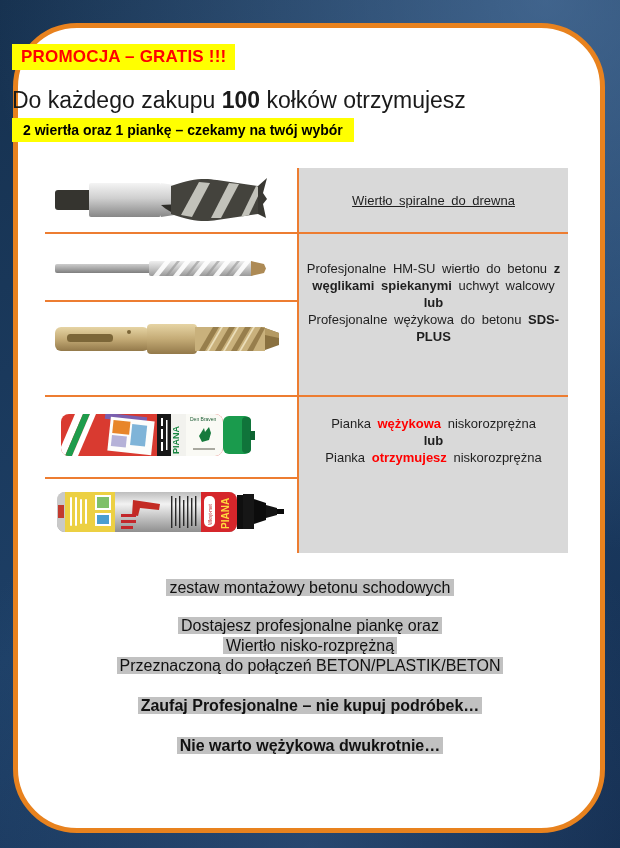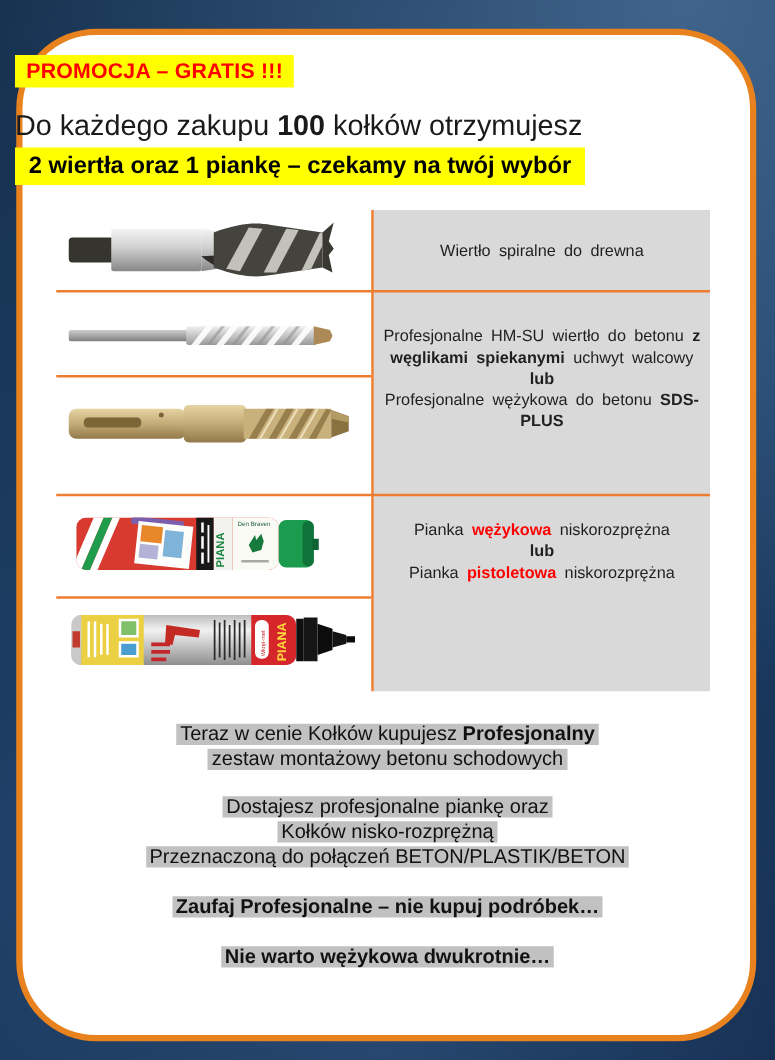--- a/index.html
+++ b/index.html
@@ -16,35 +16,35 @@
     box-sizing:border-box;background:#ffffff;border:5px solid #e8821e;border-radius:64px;
   }
   .center-row{position:absolute;left:12px;width:620px;text-align:left;}
   .promo-badge{
     display:inline-block;background:#ffff00;color:#ff0000;font-weight:bold;
     font-size:17px;padding:3px 9px;letter-spacing:.2px;
   }
   .intro-line{font-size:23px;color:#1a1a1a;}
   .subtitle-badge{
     display:inline-block;background:#ffff00;color:#000;font-weight:bold;
-    font-size:19px;padding:4px 11px;
+    font-size:14px;padding:4px 11px;
   }
   .b{font-weight:bold;}
   .offer-table{position:absolute;left:45px;top:168px;width:523px;height:385px;}
   .gray-col{position:absolute;left:254px;top:0;width:269px;height:385px;background:#d9d9d9;}
   .v-line{position:absolute;left:252px;top:0;width:2px;height:385px;background:#ed7d31;}
   .h-line{position:absolute;height:2px;background:#ed7d31;}
   .h-full{left:0;width:523px;}
   .h-left{left:0;width:252px;}
   .cell{
     position:absolute;left:254px;width:269px;box-sizing:border-box;
     font-size:13px;color:#1f1f1f;text-align:center;word-spacing:3px;line-height:17px;
   }
-  .cell-1{top:0;height:64px;display:flex;align-items:center;justify-content:center;}
-  .cell-2{top:78px;height:161px;padding:14px 6px 0;}
+  .cell-1{top:0;height:64px;display:flex;align-items:center;justify-content:center;text-decoration:underline;}
+  .cell-2{top:66px;height:161px;padding:26px 6px 0;}
   .cell-3{top:229px;height:189px;padding:18px 6px 0;}
   .cell p{margin:0;}
   .gap12{margin-top:12px;}
   .gap14{margin-top:14px;}
   .red{color:#ff0000;font-weight:bold;}
   .prod{position:absolute;}
   .footer{position:absolute;left:0;top:578px;width:620px;text-align:center;
     font-size:16px;color:#111;line-height:20px;}
   .footer div{margin:0;}
   .hl{background:#c1c1c1;padding:0 3px;}
@@ -264,36 +264,30 @@
 
     <div class="cell cell-3">
       <p>
         <span>Pianka</span>
         <span class="red">wężykowa</span>
         <span>niskorozprężna</span>
       </p>
       <p class="b gap14">lub</p>
       <p class="gap14">
         <span>Pianka</span>
-        <span class="red">pistoletowa</span>
+        <span class="red">otrzymujesz</span>
         <span>niskorozprężna</span>
       </p>
     </div>
   </div>
 
   <div class="footer">
-    <div>
-      <span class="hl">
-        <span>Teraz w cenie Kołków kupujesz</span>
-        <span class="b">Profesjonalny</span>
-      </span>
-    </div>
     <div><span class="hl">zestaw montażowy betonu schodowych</span></div>
     <div class="sp18"></div>
     <div><span class="hl">Dostajesz profesjonalne piankę oraz</span></div>
-    <div><span class="hl">Kołków nisko-rozprężną</span></div>
+    <div><span class="hl">Wiertło nisko-rozprężną</span></div>
     <div><span class="hl">Przeznaczoną do połączeń BETON/PLASTIK/BETON</span></div>
     <div class="sp20"></div>
     <div class="b"><span class="hl">Zaufaj Profesjonalne – nie kupuj podróbek…</span></div>
     <div class="sp20"></div>
     <div class="b"><span class="hl">Nie warto wężykowa dwukrotnie…</span></div>
   </div>
 </div>
 
 </body></html>

